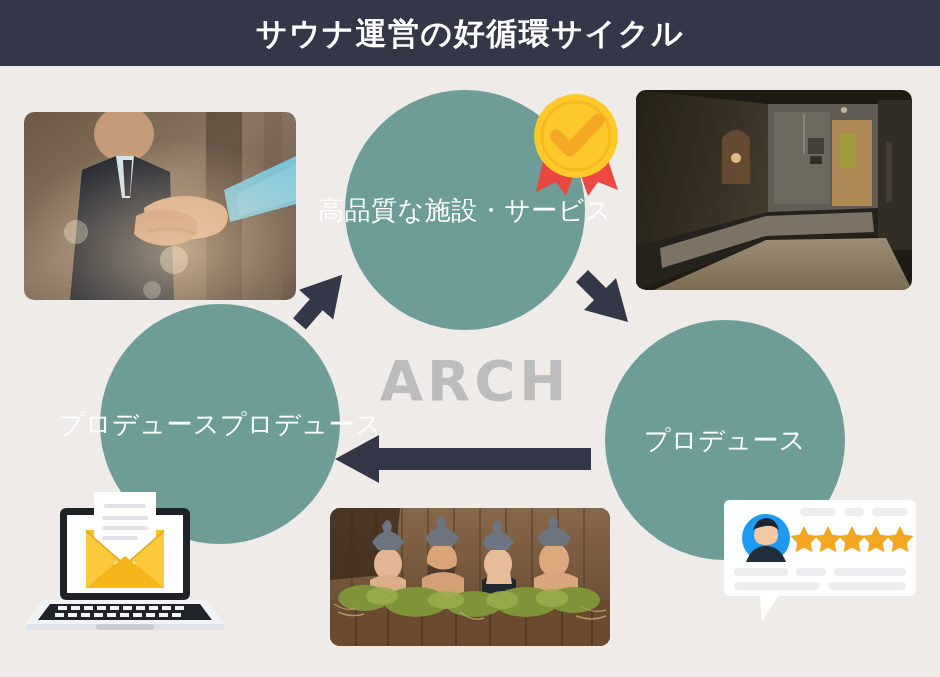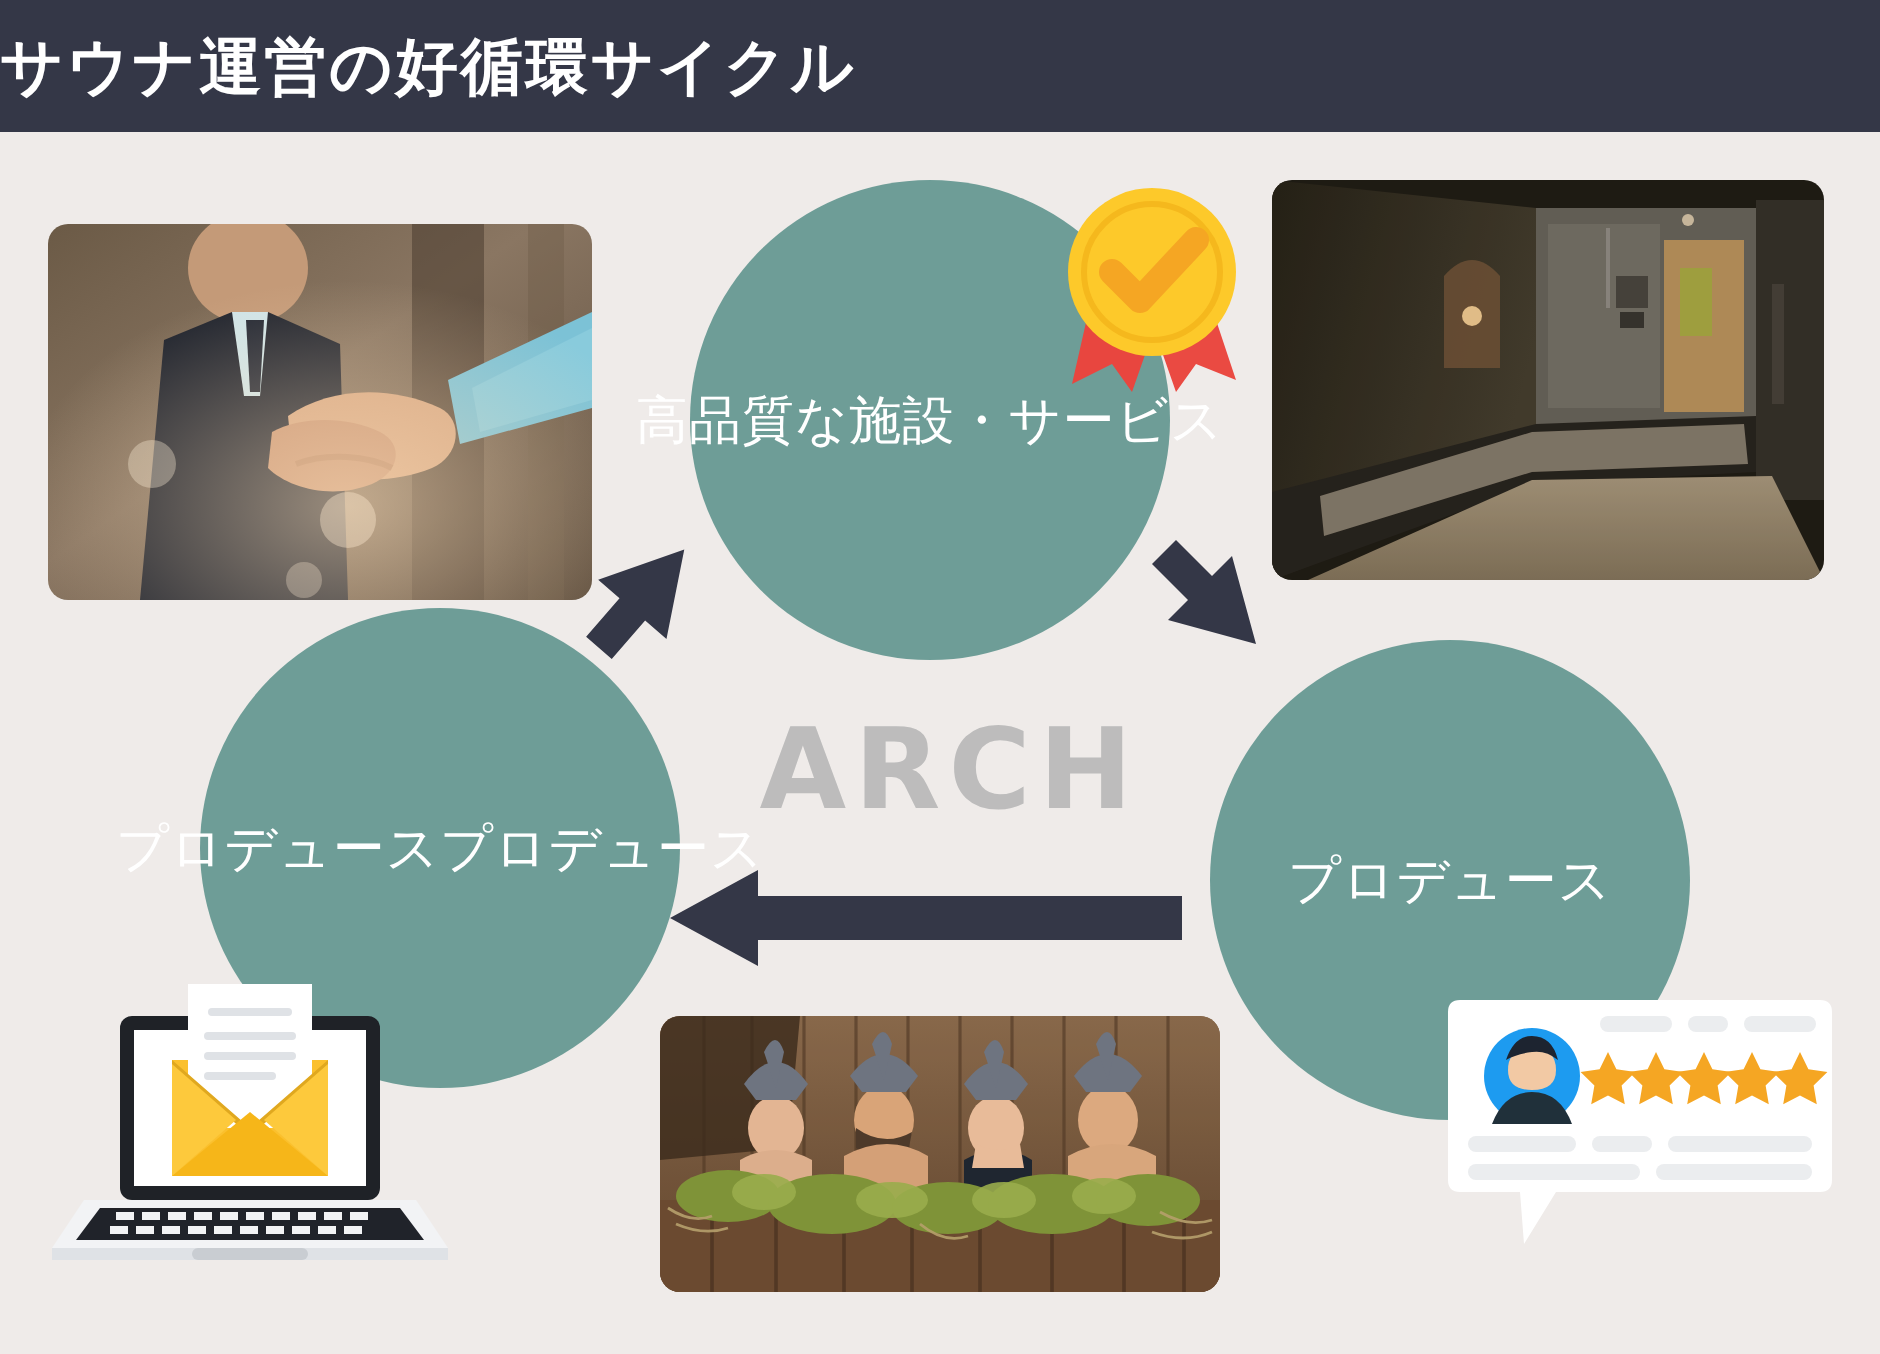--- a/index.html
+++ b/index.html
@@ -22,20 +22,21 @@
 
   
   .header-bar {
     position: absolute;
     left: 0; top: 0;
     width: 940px;
     height: 66px;
     background: #343747;
     display: flex;
     align-items: center;
+    justify-content: center;
   }
   .header-title {
     color: #ffffff;
     font-size: 31px;
     font-weight: bold;
     letter-spacing: 1.5px;
     line-height: 1;
     white-space: nowrap;
   }
 
@@ -62,21 +63,21 @@
   #circle-quality { left: 345px; top: 90px;  width: 240px; height: 240px; }
   #circle-reviews { left: 605px; top: 320px; width: 240px; height: 240px; }
   #circle-consult { left: 100px; top: 304px; width: 240px; height: 240px; }
 
   
   .watermark {
     position: absolute;
     left: 360px; top: 348px;
     width: 230px; height: 70px;
     display: flex;
-    align-items: flex-end;
+    align-items: flex-start;
     justify-content: center;
     pointer-events: none;
   }
   .watermark-text {
     font-size: 56px;
     font-weight: bold;
     color: #b9b9b9;
     letter-spacing: 4px;
     font-family: "DejaVu Sans", sans-serif;
     opacity: 0.92;

